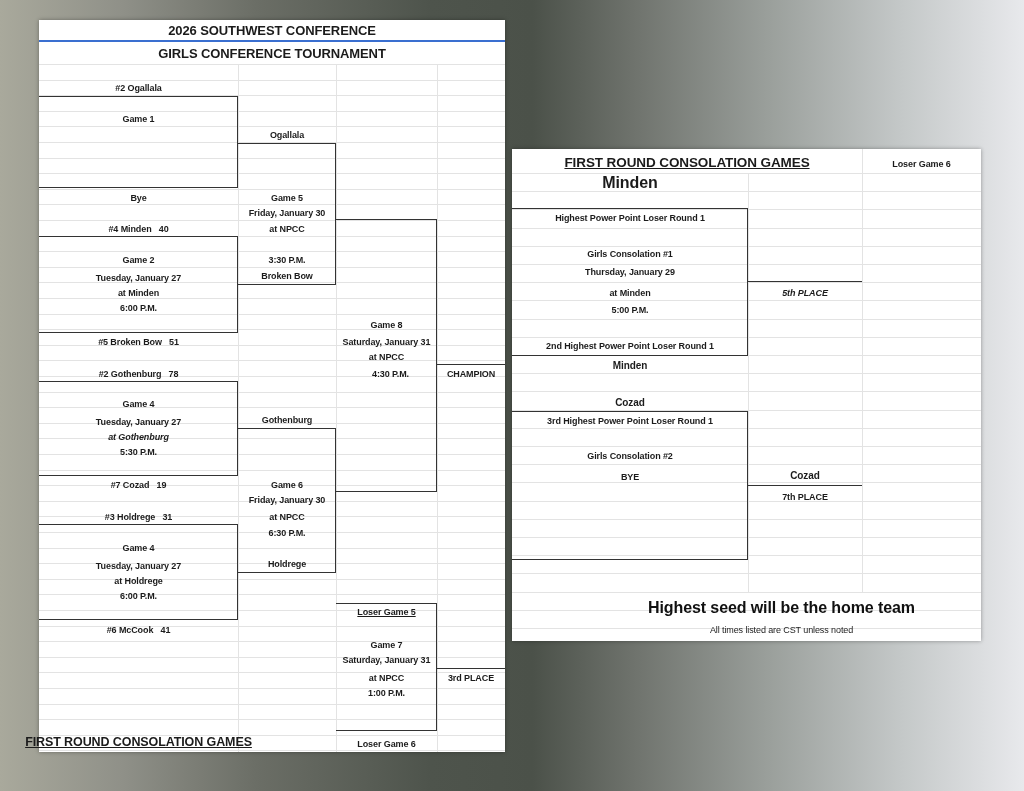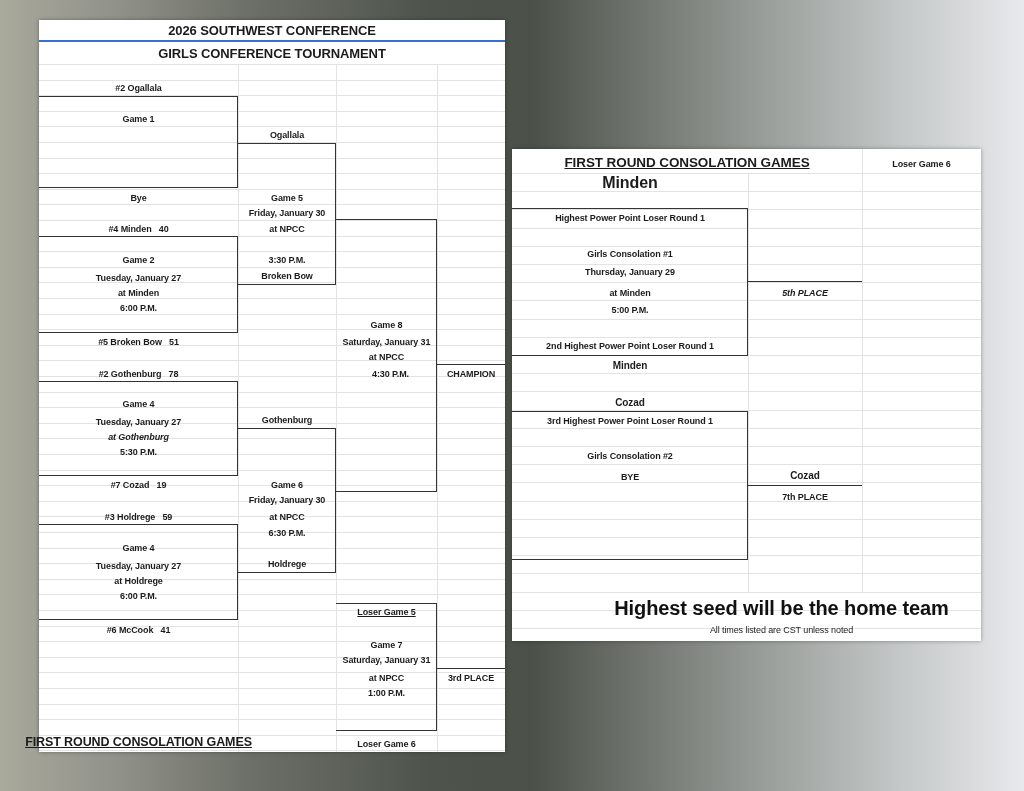--- a/index.html
+++ b/index.html
@@ -16,21 +16,21 @@
   .bh { position:absolute; height:0; border-top:1.5px solid #333; }
   .bv { position:absolute; width:0; border-left:1.5px solid #333; }
   .cell {
     position:absolute; display:flex; align-items:center; justify-content:center;
     font-size:9px; font-weight:bold; color:#1b1b1b; white-space:pre; text-align:center;
     letter-spacing:-0.1px;
   }
   .title1 { font-size:13px; font-weight:bold; }
   .title2 { font-size:13px; font-weight:bold; }
   .u-title { font-size:12.5px; font-weight:bold; text-decoration:underline; }
-  .big-note { font-size:20px; font-weight:bold; color:#111; }
+  .big-note { font-size:16px; font-weight:bold; color:#111; }
   .small-note { font-size:9px; font-weight:normal; color:#222; }
   .blue-rule { position:absolute; height:2px; background:#3a6fd0; }
 </style>
 </head>
 <body>
 
 <div id="left-sheet" class="sheet">
 
   <div id="left-grid">
       <div class="hline" style="left:0;top:44px;width:466px;"></div>
@@ -95,21 +95,21 @@
   <div class="cell" style="left:0;top:250px;width:199px;height:15px;">Tuesday, January 27</div>
   <div class="cell" style="left:0;top:265px;width:199px;height:15px;">at Minden</div>
   <div class="cell" style="left:0;top:280px;width:199px;height:15px;">6:00 P.M.</div>
   <div class="cell" style="left:0;top:314px;width:199px;height:15px;">#5 Broken Bow   51</div>
   <div class="cell" style="left:0;top:346px;width:199px;height:15px;">#2 Gothenburg   78</div>
   <div class="cell" style="left:0;top:376px;width:199px;height:15px;">Game 4</div>
   <div class="cell" style="left:0;top:394px;width:199px;height:15px;">Tuesday, January 27</div>
   <div class="cell" style="left:0;top:409px;width:199px;height:15px;font-style:italic;">at Gothenburg</div>
   <div class="cell" style="left:0;top:424px;width:199px;height:15px;">5:30 P.M.</div>
   <div class="cell" style="left:0;top:457px;width:199px;height:15px;">#7 Cozad   19</div>
-  <div class="cell" style="left:0;top:489px;width:199px;height:15px;">#3 Holdrege   59</div>
+  <div class="cell" style="left:0;top:489px;width:199px;height:15px;">#3 Holdrege   31</div>
   <div class="cell" style="left:0;top:520px;width:199px;height:15px;">Game 4</div>
   <div class="cell" style="left:0;top:538px;width:199px;height:15px;">Tuesday, January 27</div>
   <div class="cell" style="left:0;top:553px;width:199px;height:15px;">at Holdrege</div>
   <div class="cell" style="left:0;top:568px;width:199px;height:15px;">6:00 P.M.</div>
   <div class="cell" style="left:0;top:602px;width:199px;height:15px;">#6 McCook   41</div>
   <div class="cell u-title" style="left:0;top:713px;width:199px;height:18px;">FIRST ROUND CONSOLATION GAMES</div>
 
   <div class="cell" style="left:199px;top:107px;width:98px;height:15px;">Ogallala</div>
   <div class="cell" style="left:199px;top:170px;width:98px;height:15px;">Game 5</div>
   <div class="cell" style="left:199px;top:185px;width:98px;height:15px;">Friday, January 30</div>

